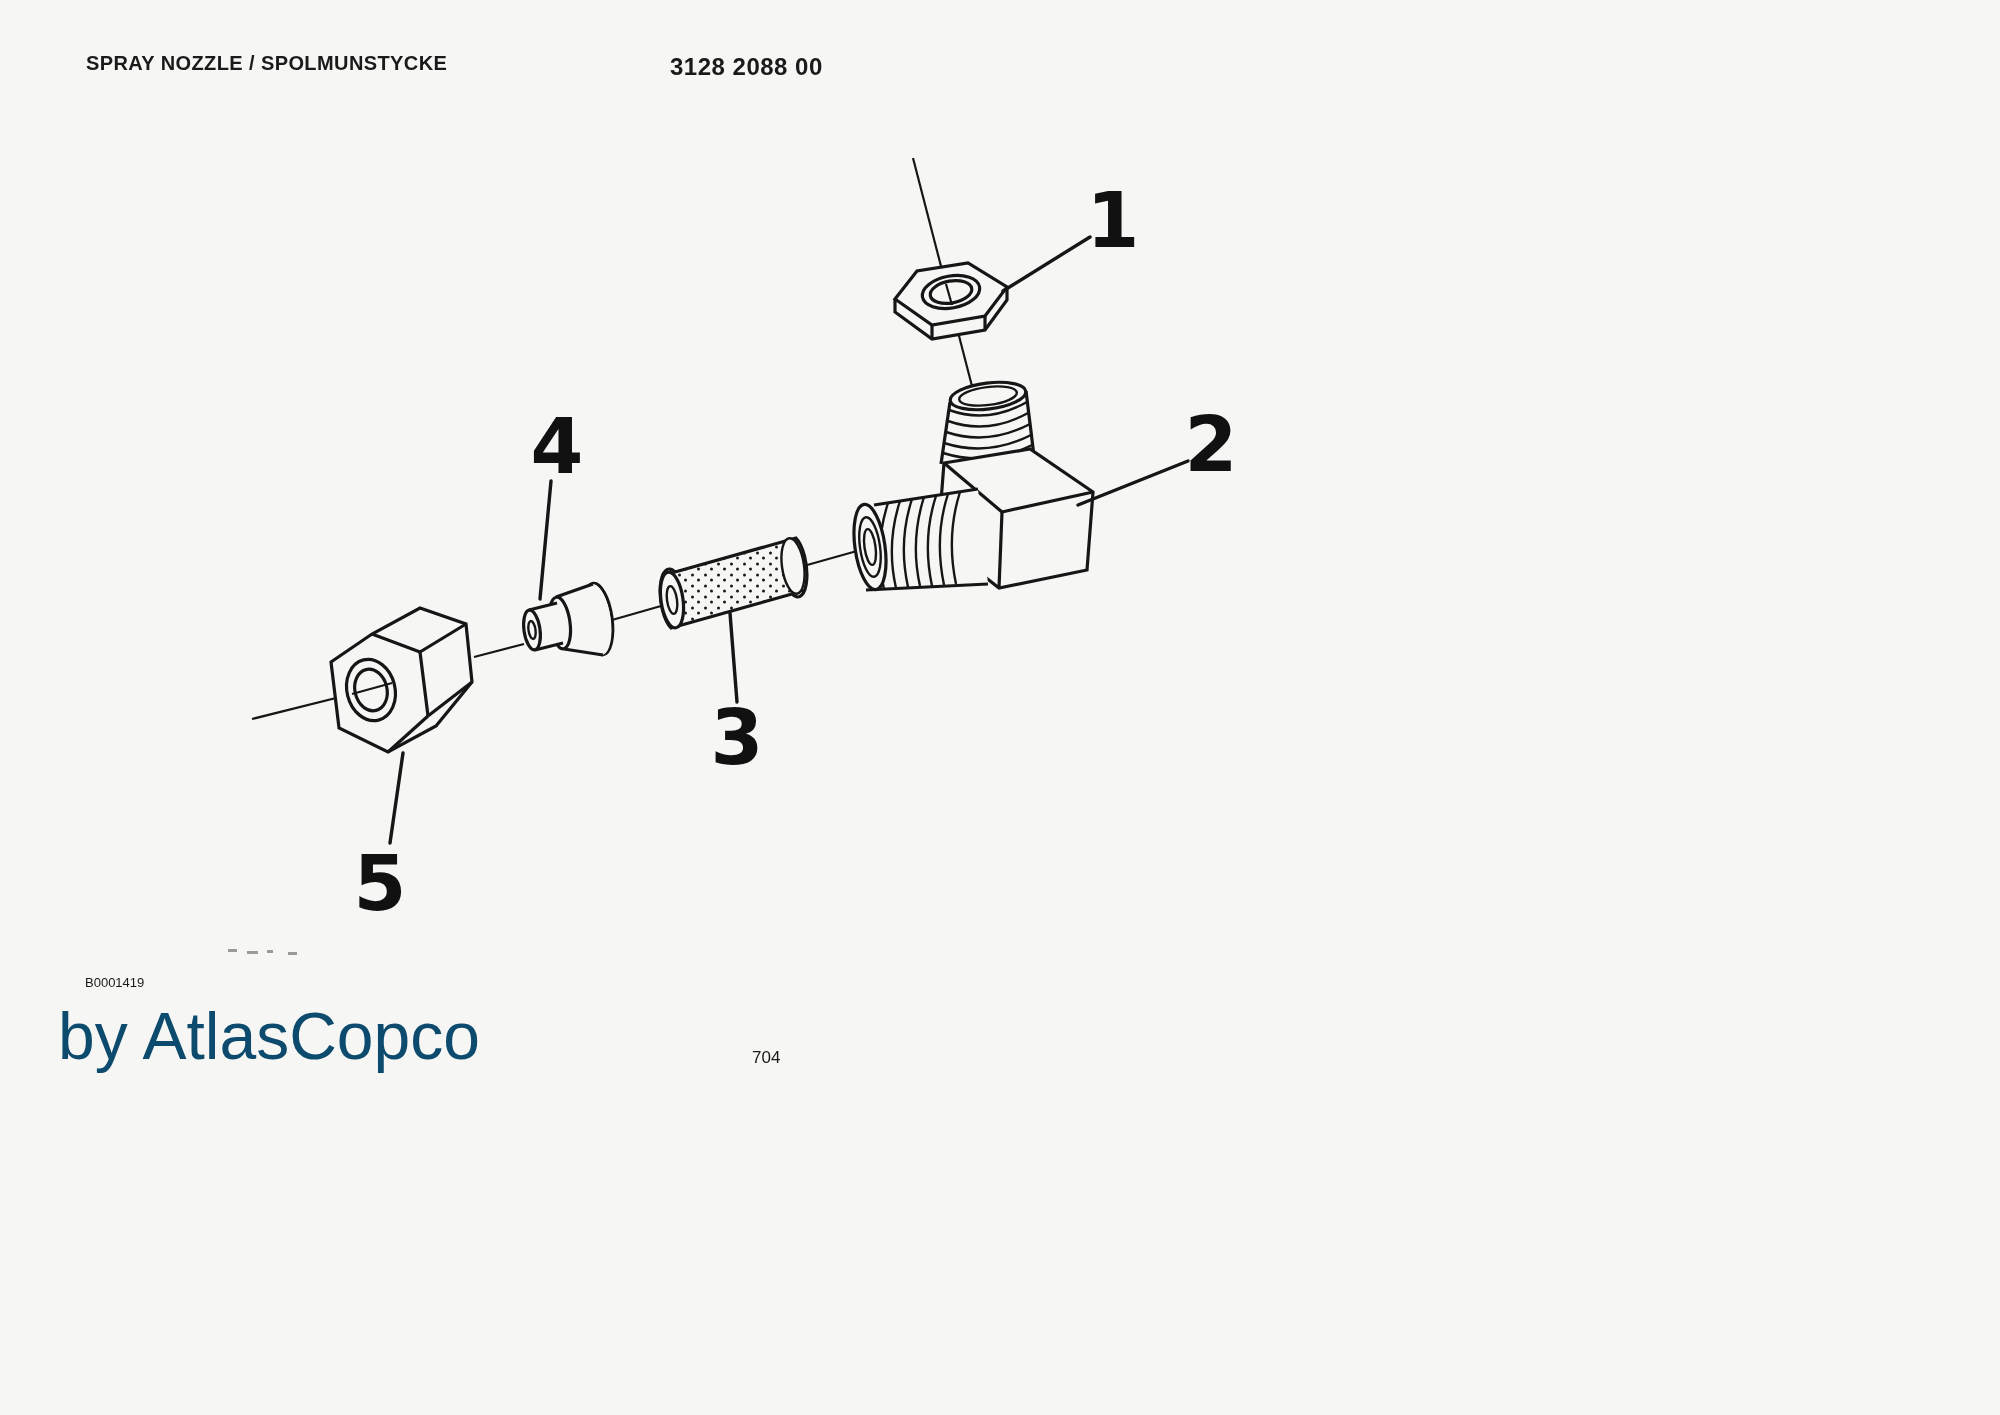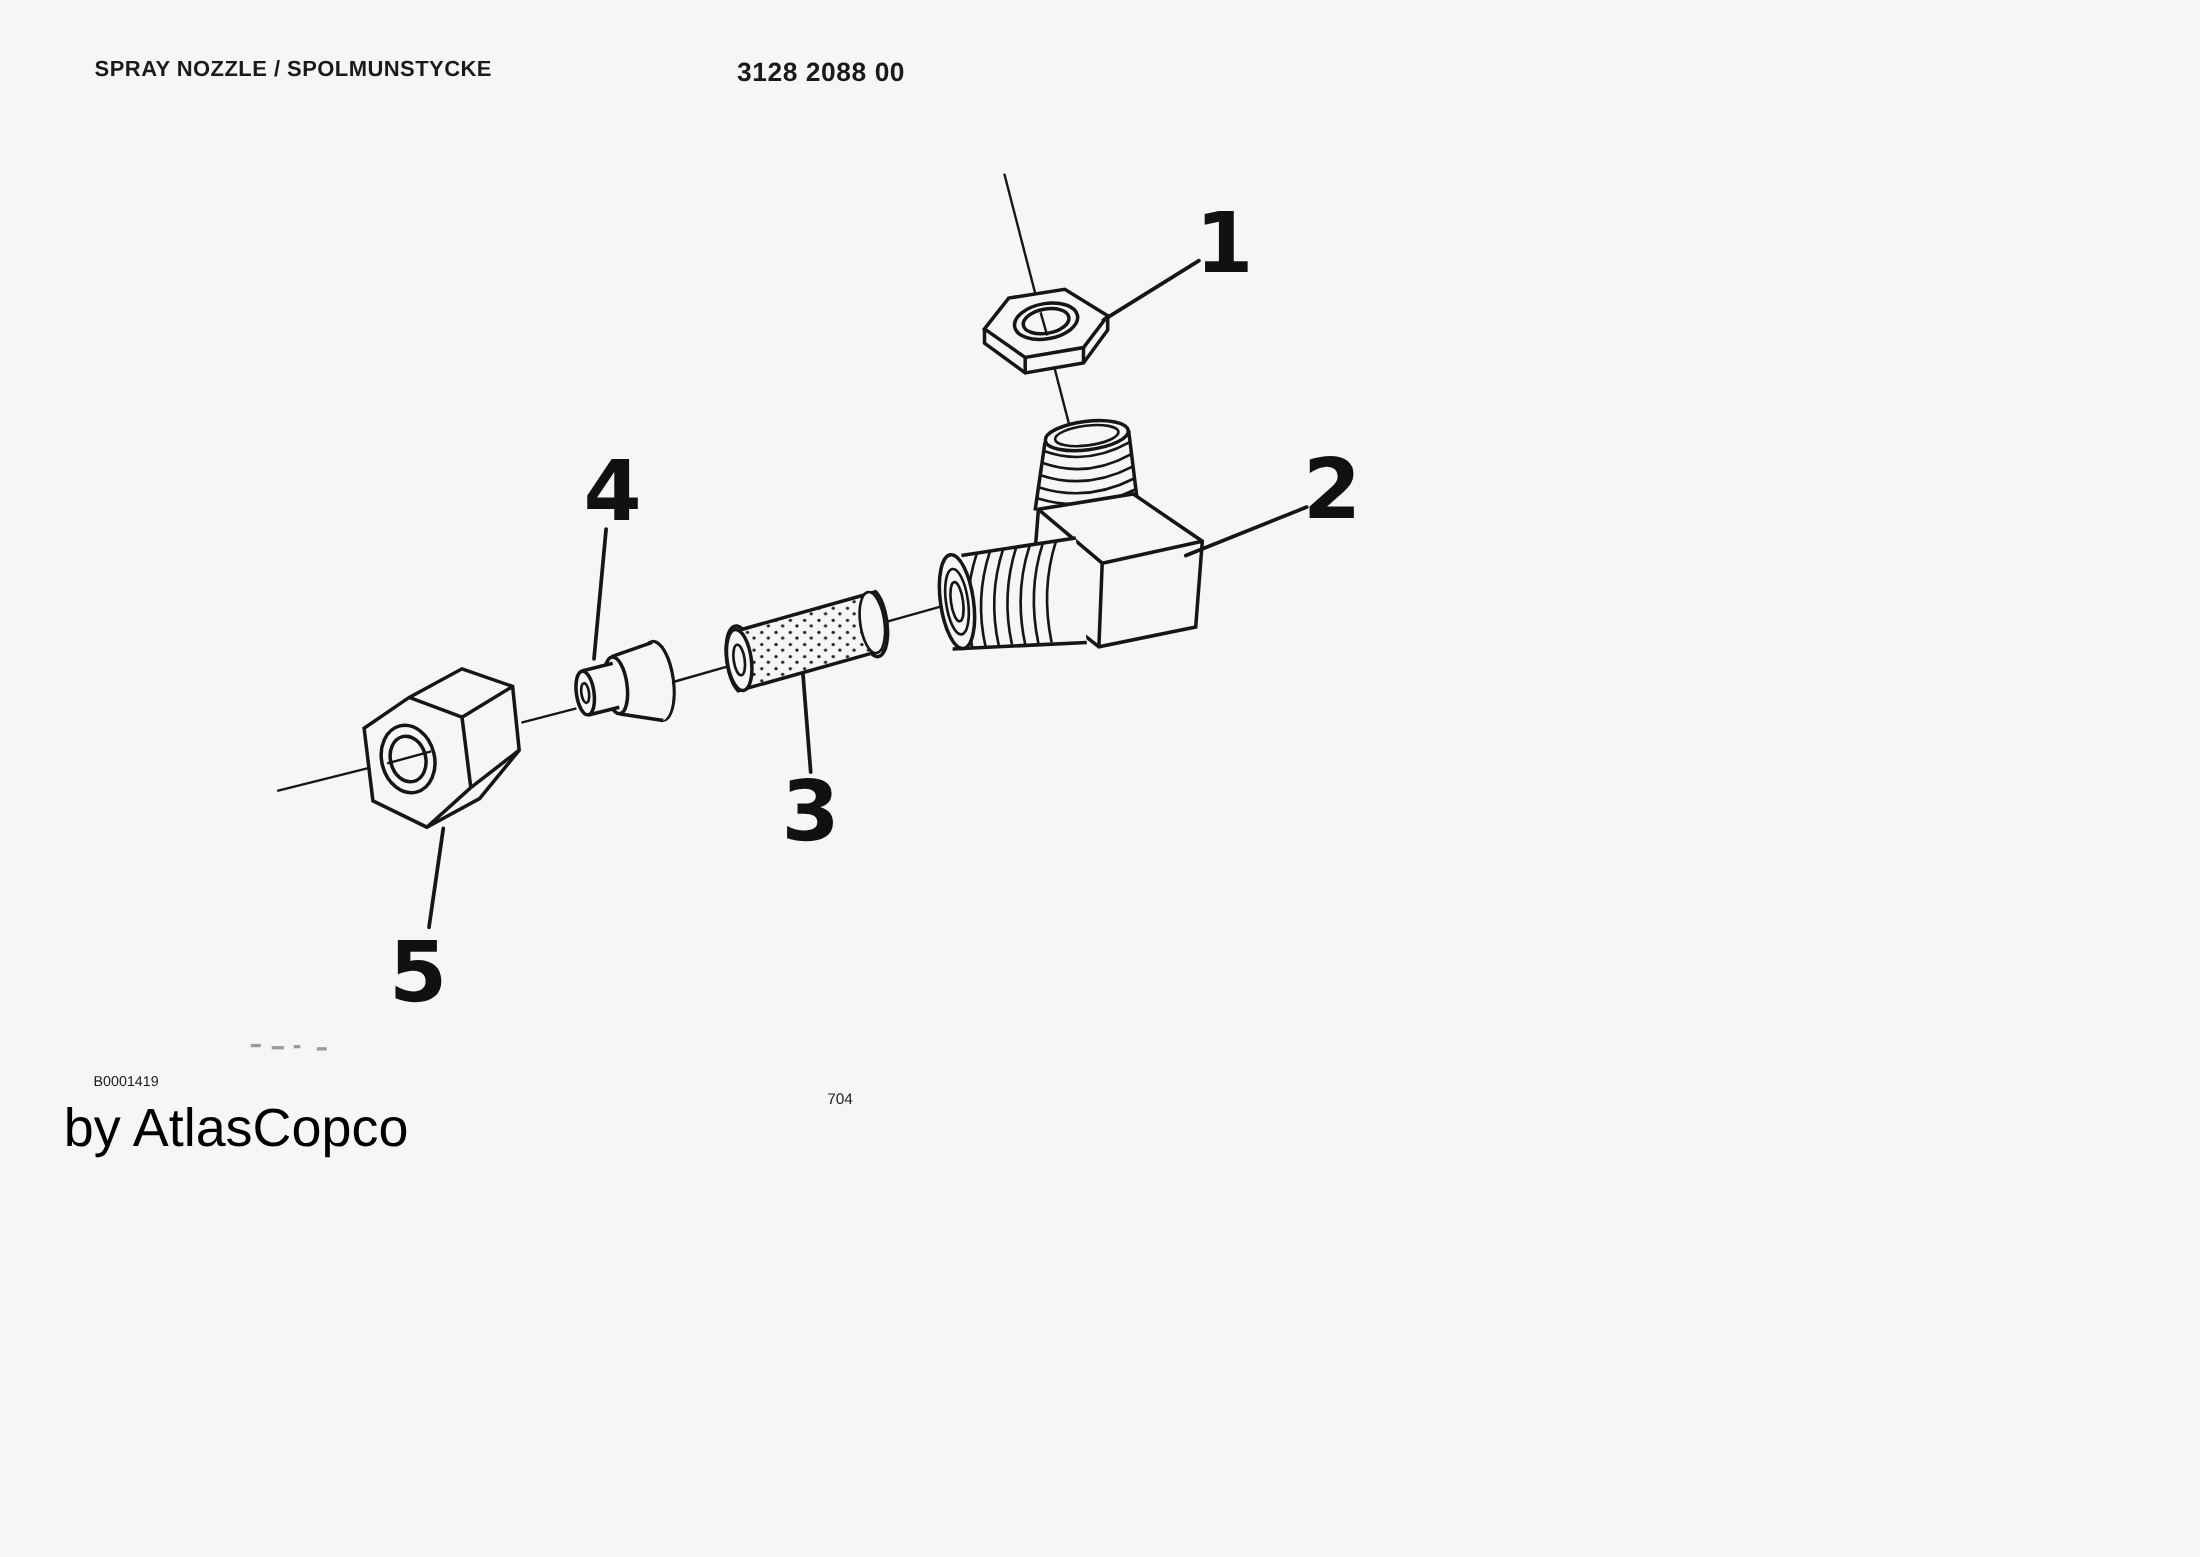--- a/index.html
+++ b/index.html
@@ -2,22 +2,22 @@
 <html><head>
 <meta charset="utf-8">
 <style>
   html,body{margin:0;padding:0;}
   body{width:2000px;height:1415px;background:#f6f6f4;font-family:"Liberation Sans",sans-serif;color:#1a1a1a;}
   .page{position:relative;width:2000px;height:1127px;background:#f6f6f4;overflow:hidden;}
   .title{position:absolute;left:86px;top:52px;font-size:20px;font-weight:bold;letter-spacing:.4px;white-space:nowrap;}
   .part-number{position:absolute;left:670px;top:53px;font-size:24px;font-weight:bold;letter-spacing:.5px;white-space:nowrap;}
   .diagram-svg{position:absolute;left:0;top:0;width:2000px;height:1415px;}
   .doc-ref{position:absolute;left:85px;top:975px;font-size:13px;}
-  .page-num{position:absolute;left:752px;top:991px;font-size:14px;}
-  .watermark{position:absolute;left:58px;top:998px;font-size:49px;font-weight:400;color:#000000;white-space:nowrap;}
+  .page-num{position:absolute;left:752px;top:1048px;font-size:17px;}
+  .watermark{position:absolute;left:58px;top:998px;font-size:66px;font-weight:400;color:#0c4a6e;white-space:nowrap;}
   
   .ink{stroke:#161616;fill:none;}
   .w3{stroke-width:3.2;}
   .w2{stroke-width:2.2;}
   .wt{stroke-width:2.4;}
   .fillbg{fill:#f6f6f4;}
   .solid{fill:#f6f6f4;stroke:#161616;stroke-width:3.2;}
   .leader{stroke:#161616;stroke-width:3.4;stroke-linecap:round;fill:none;}
   .ref-label{font-family:"DejaVu Sans",sans-serif;font-weight:bold;font-size:76px;fill:#111;text-anchor:middle;}
 </style>

